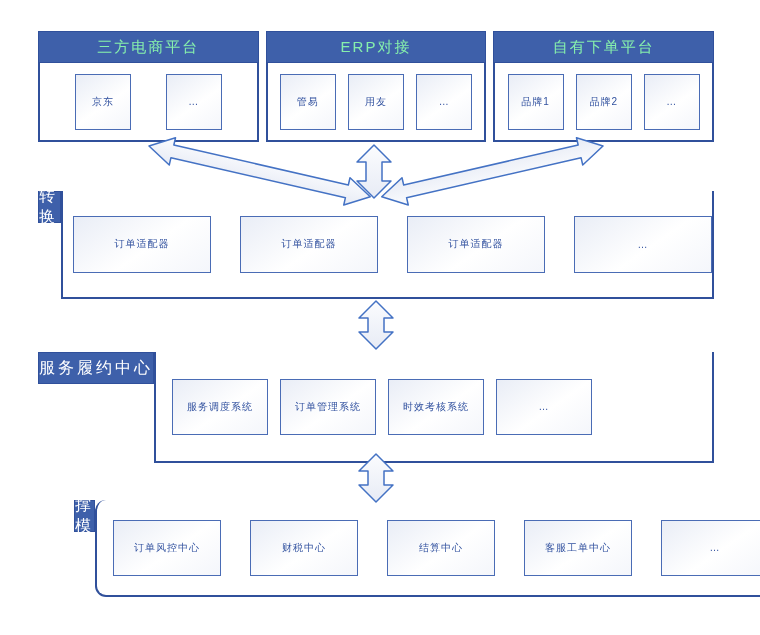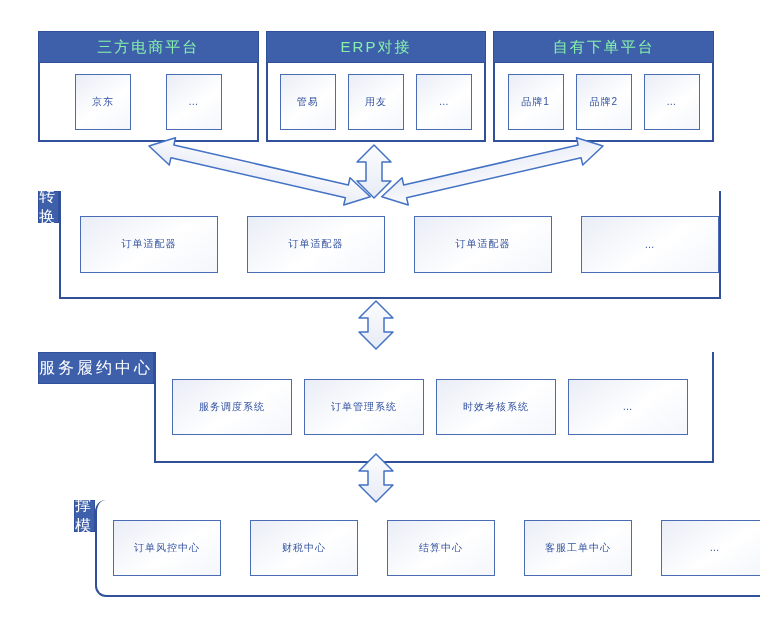--- a/index.html
+++ b/index.html
@@ -31,25 +31,25 @@
   .band-header{
     height:32px;background:#3E60AA;border:1px solid #30509B;box-sizing:border-box;
     color:#ffffff;font-size:16px;letter-spacing:3px;
     display:flex;align-items:center;justify-content:center;
   }
   .band-body{
     flex:1;background:#ffffff;border:2px solid #30509B;border-top:none;box-sizing:border-box;
     display:flex;align-items:center;
   }
   #band-conversion{top:191px;height:108px;}
-  #band-conversion .band-body{padding-left:19px;gap:29px;}
+  #band-conversion .band-body{padding-left:10px;gap:29px;}
   #band-conversion .cell{width:138px;height:57px;}
   #band-fulfillment{top:352px;height:111px;}
   #band-fulfillment .band-body{padding-left:16px;gap:12px;}
-  #band-fulfillment .cell{width:120px;height:56px;}
+  #band-fulfillment .cell{width:96px;height:56px;}
   #band-support{top:500px;height:97px;margin-left:36px;}
   #band-support .band-body{padding-left:16px;gap:29px;border-radius:11px;}
   #band-support .cell{width:108px;height:56px;}
   
   .fan-arrows{position:absolute;left:0;top:0;width:760px;height:635px;pointer-events:none;}
   .varrow{position:absolute;left:356px;width:40px;height:50px;}
   #varrow-1{top:300px;}
   #varrow-2{top:453px;}
 </style>
 </head>

